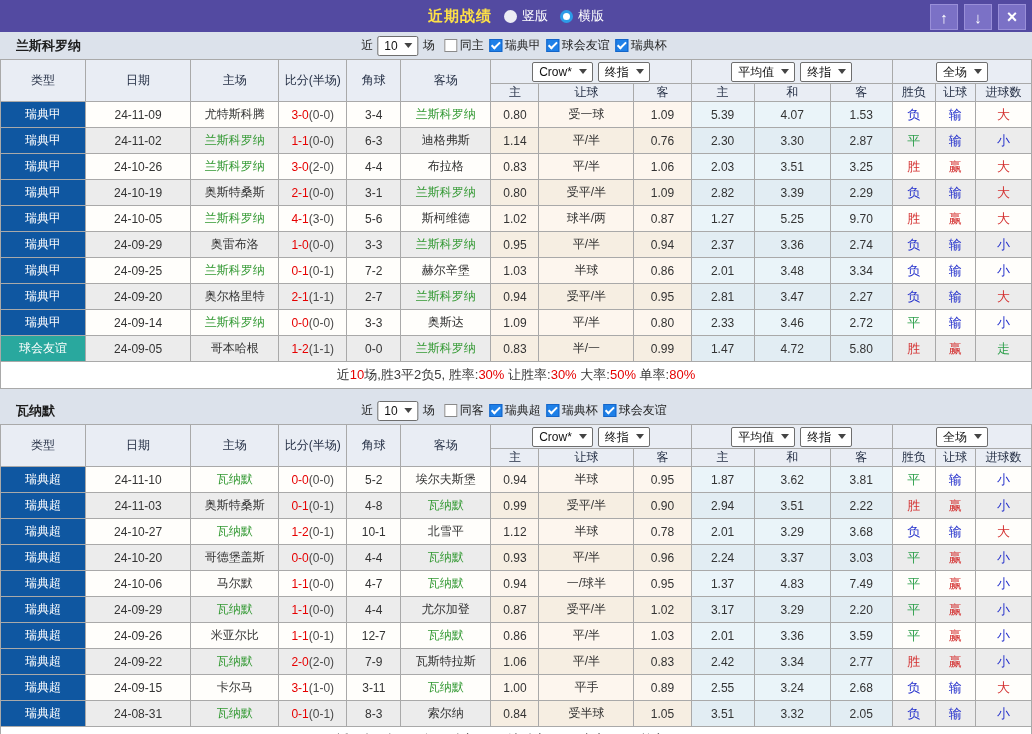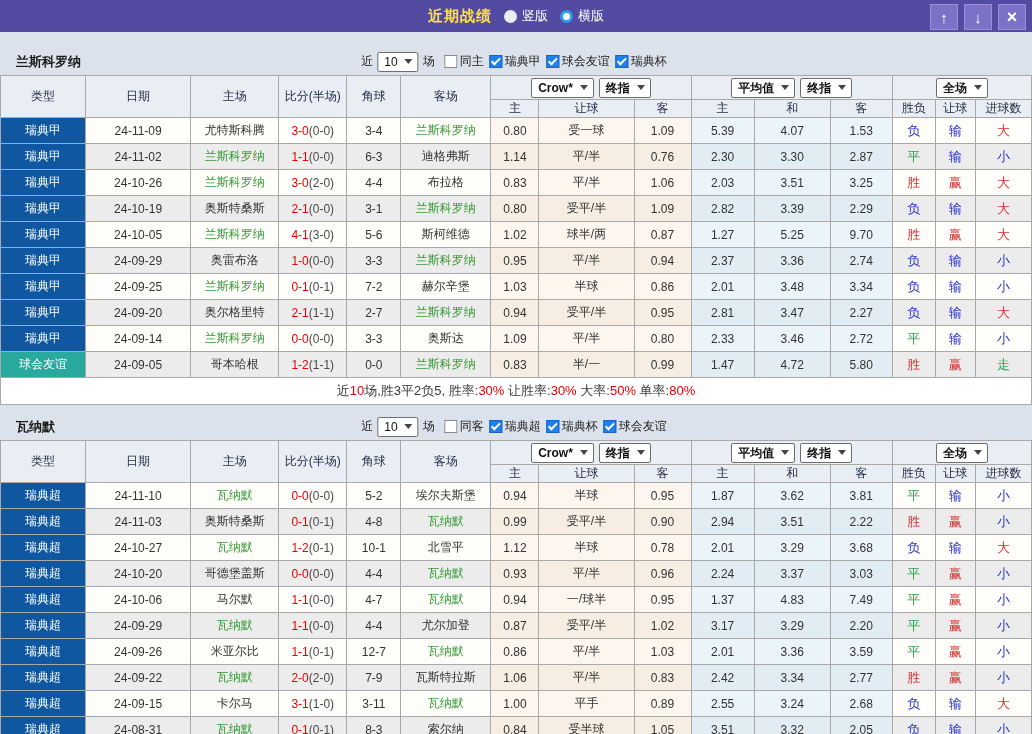--- a/index.html
+++ b/index.html
@@ -15,21 +15,21 @@
   .title{color:#fde047;font-weight:bold;font-size:15px;letter-spacing:1px;}
   .radio-item{display:inline-flex;align-items:center;gap:5px;color:#ffffff;font-size:13px;cursor:default;}
   .rc{width:13px;height:13px;border-radius:50%;background:#ececf4;box-sizing:border-box;display:inline-block;}
   .rc.sel{background:#ffffff;border:3px solid #2d9ce8;}
   .winbtns{position:absolute;right:6px;top:4px;display:flex;gap:6px;}
   .winbtn{width:26px;height:24px;background:#7b71c6;border:1px solid #998fd8;
     color:#fff;display:flex;align-items:center;justify-content:center;
     font-size:15px;font-weight:bold;cursor:default;}
   .winbtn.close{font-size:18px;}
   
-  .section{margin-top:16px;}
+  .section{margin-top:0;}
   .section + .section{margin-top:8px;}
   .section-header{height:27px;position:relative;display:flex;align-items:center;}
   .team-name{font-weight:bold;font-size:13px;color:#1c1c1c;margin-left:16px;}
   .filters{position:absolute;left:50%;transform:translateX(-50%);
     display:flex;align-items:center;gap:4px;font-size:12px;color:#222;white-space:nowrap;}
   .fakesel{display:inline-flex;align-items:center;gap:7px;background:#fff;
     border:1px solid #6e6e6e;border-radius:2px;height:18px;line-height:18px;
     padding:0 5px 0 6px;font-size:12px;color:#111;cursor:default;}
   .arr{width:0;height:0;border-left:4px solid transparent;border-right:4px solid transparent;
     border-top:5px solid #444;display:inline-block;}
@@ -39,21 +39,21 @@
     display:inline-flex;align-items:center;justify-content:center;}
   .cb.checked{background:#1e80e8;border-color:#1565c8;}
   .cb.checked::after{content:"";width:3px;height:7px;border:solid #fff;
     border-width:0 2px 2px 0;transform:rotate(45deg);margin-top:-2px;}
   
   table{border-collapse:collapse;table-layout:fixed;width:1032px;background:#fff;font-size:12px;}
   th,td{border:1px solid #a9a9a9;text-align:center;padding:0;overflow:hidden;white-space:nowrap;}
   thead th{background:#e9edf4;font-weight:normal;color:#1f2a40;}
   tr.hdr1 th{height:23px;}
   tr.hdr2 th{height:16px;font-size:12px;}
-  .selgroup{display:flex;align-items:center;justify-content:center;gap:5px;font-weight:bold;}
+  .selgroup{display:flex;align-items:center;justify-content:center;gap:5px;}
   tbody tr{height:26px;}
   tbody td{color:#333;}
   tbody tr:nth-child(odd) td{background:#fffefb;}
   tbody tr:nth-child(even) td{background:#ececec;}
   tbody tr:nth-child(odd) td.crow{background:#fdf6ee;}
   tbody tr:nth-child(even) td.crow{background:#f6eee2;}
   tbody tr:nth-child(odd) td.avg{background:#eaf4f9;}
   tbody tr:nth-child(even) td.avg{background:#e2edf3;}
   td.type{color:#fff;}
   td.type-blue{background:#0f57a1 !important;}

